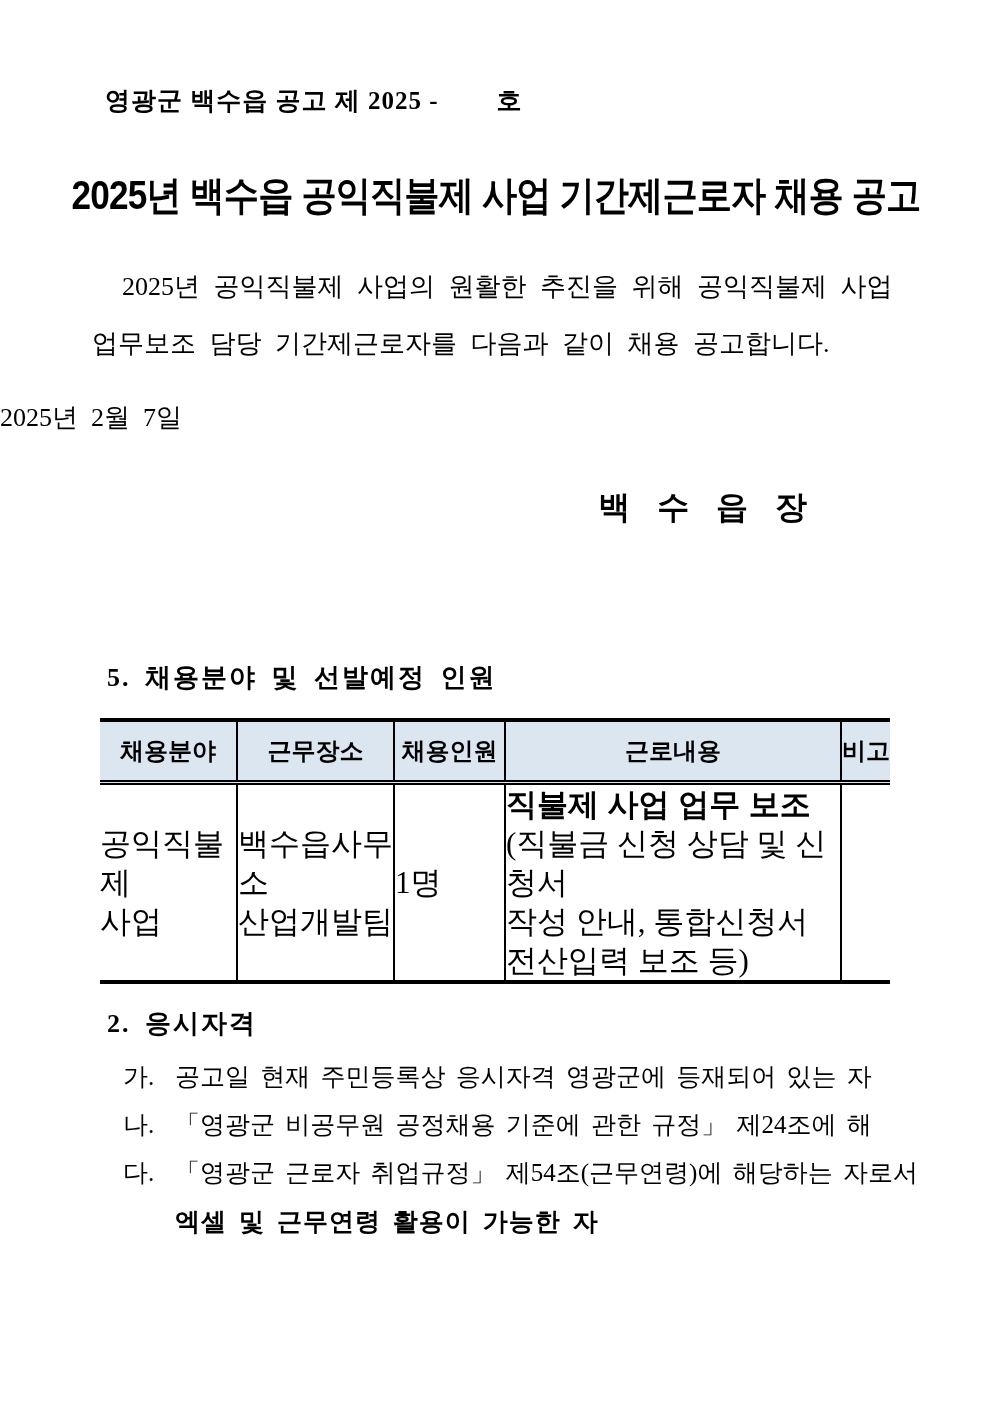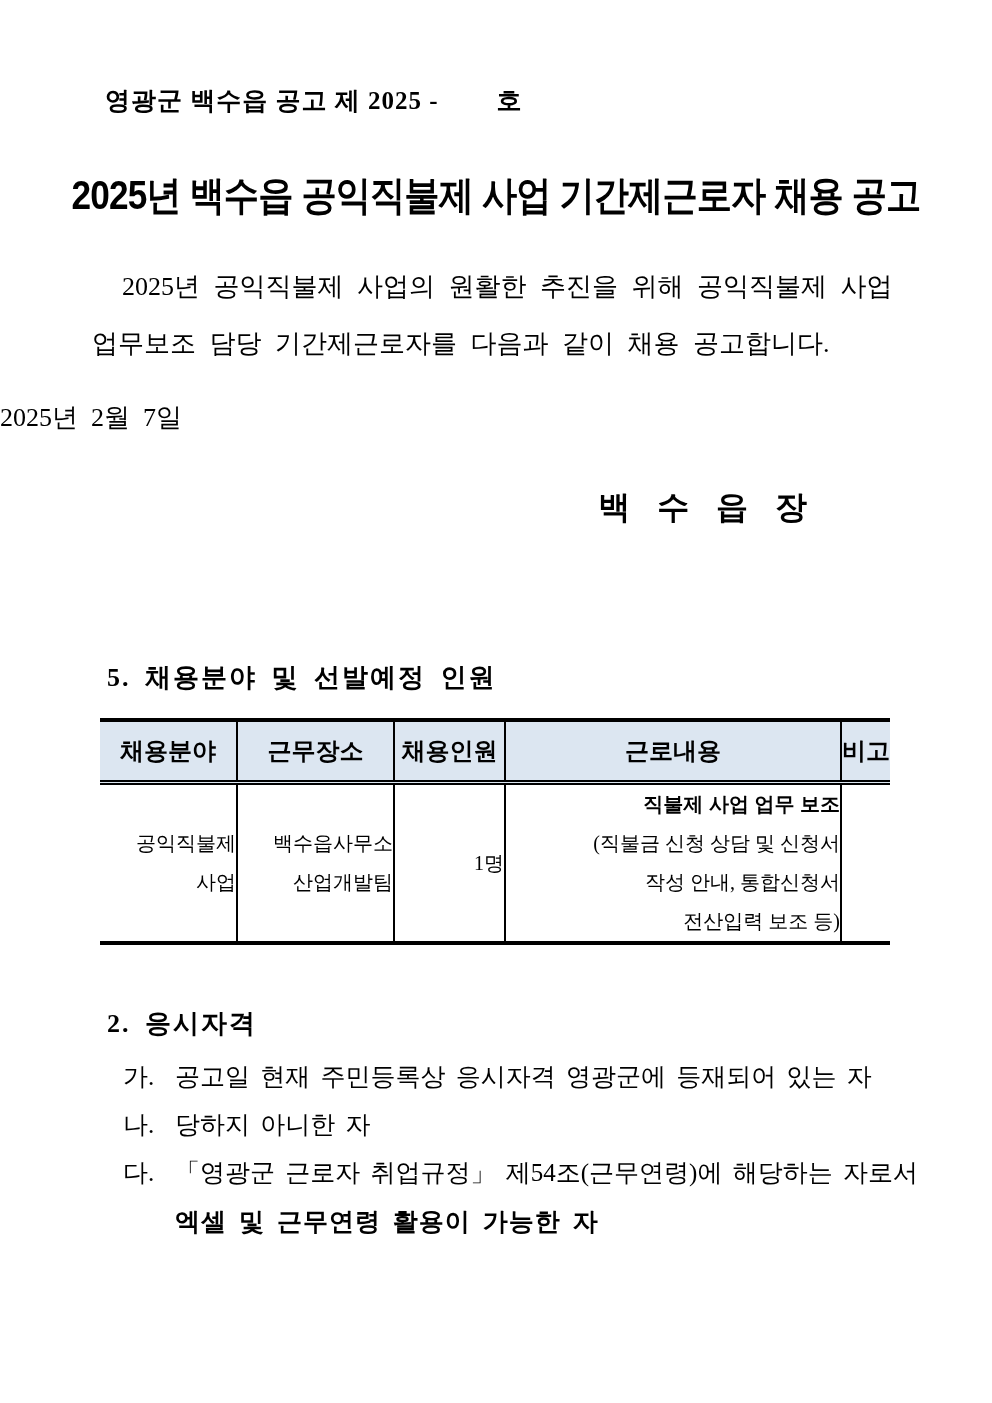--- a/index.html
+++ b/index.html
@@ -42,22 +42,22 @@
     border-collapse:collapse; table-layout:fixed;
     border-top:4px solid #000; border-bottom:4px solid #000;
   }
   table.hire-table th {
     height:58px; font-size:24px; font-weight:600;
     border-bottom:5px double #000; text-align:center; vertical-align:middle;
   }
   table.hire-table th, table.hire-table td { border-right:2px solid #000; padding:0; }
   table.hire-table th:last-child, table.hire-table td:last-child { border-right:none; }
   table.hire-table td {
-    height:155px; text-align:right; vertical-align:middle;
-    font-size:20px; line-height:39px;margin-left:16px;
+    height:155px; text-align:left; vertical-align:middle;
+    font-size:31px; line-height:39px;margin-left:16px;
   }
   .duty-title { font-family:"Liberation Sans", sans-serif; font-weight:700; }
 
   .quals { position:absolute; left:123px; top:1053px;
     font-size:25px; line-height:48px; word-spacing:4px; }
   .qual-item { display:flex; }
   .qual-marker { width:52px; flex:none; }
   .bold-line { font-family:"Liberation Sans", sans-serif; font-weight:700; letter-spacing:1px; }
 </style>
 </head>
@@ -124,21 +124,21 @@
   <div class="quals">
     <div class="qual-item">
       <span class="qual-marker">가.</span>
       <div>
         <div>공고일 현재 주민등록상 응시자격 영광군에 등재되어 있는 자</div>
       </div>
     </div>
     <div class="qual-item">
       <span class="qual-marker">나.</span>
       <div>
-        <div>당하지 아니한 자</div>
+        <div>「영광군 비공무원 공정채용 기준에 관한 규정」 제24조에 해</div>
       </div>
     </div>
     <div class="qual-item">
       <span class="qual-marker">다.</span>
       <div>
         <div>「영광군 근로자 취업규정」 제54조(근무연령)에 해당하는 자로서</div>
         <div class="bold-line">엑셀 및 근무연령 활용이 가능한 자</div>
       </div>
     </div>
   </div>

